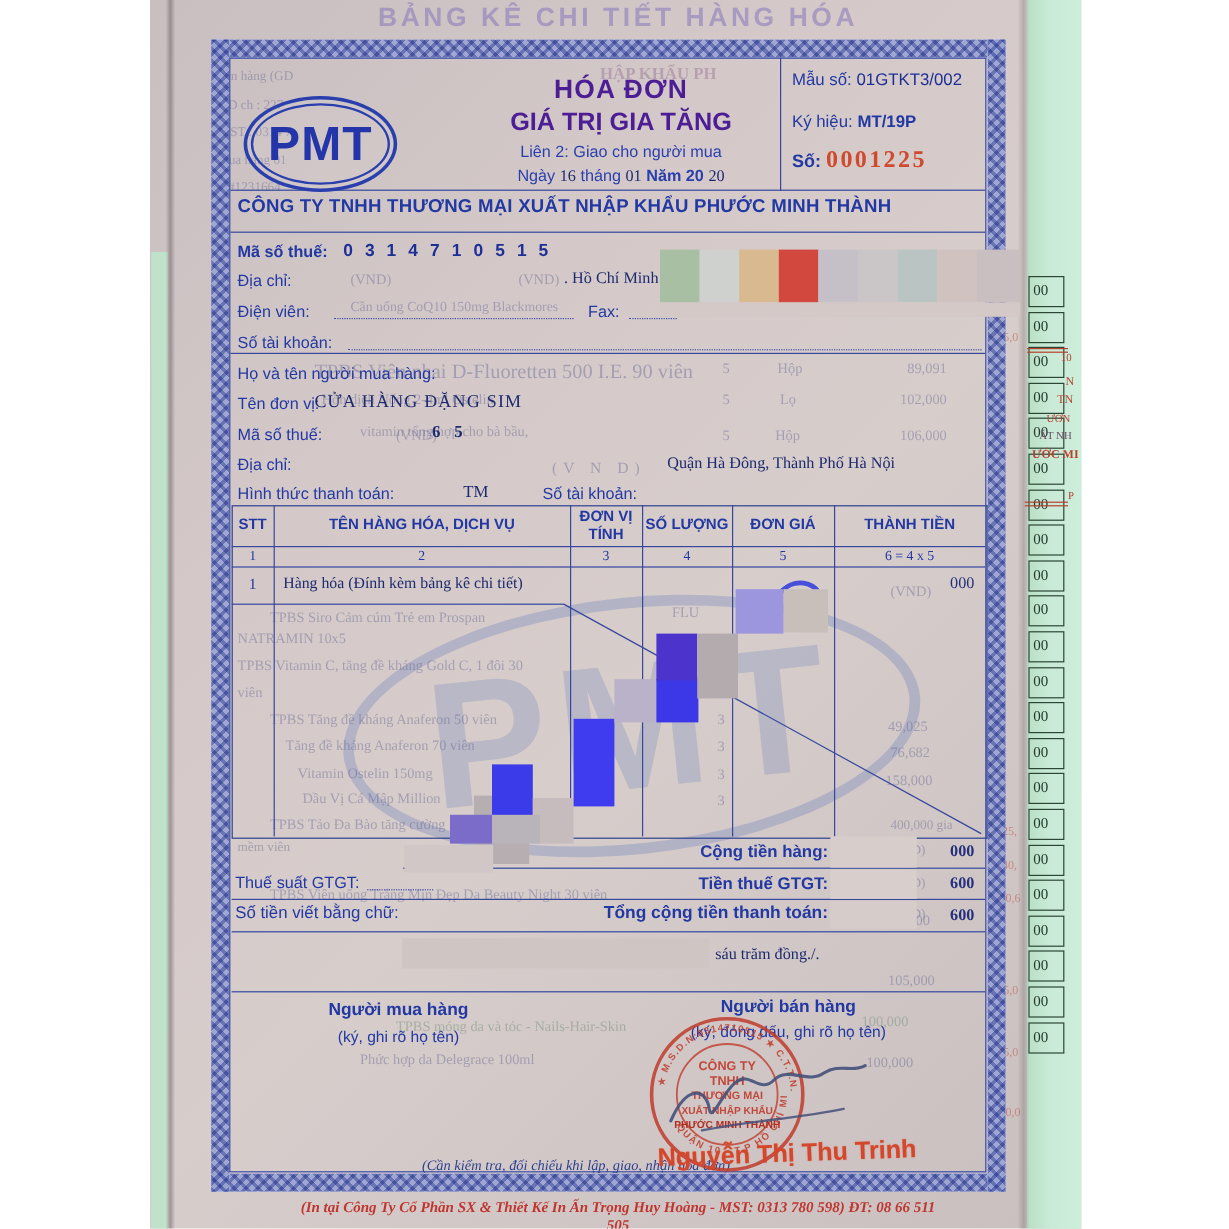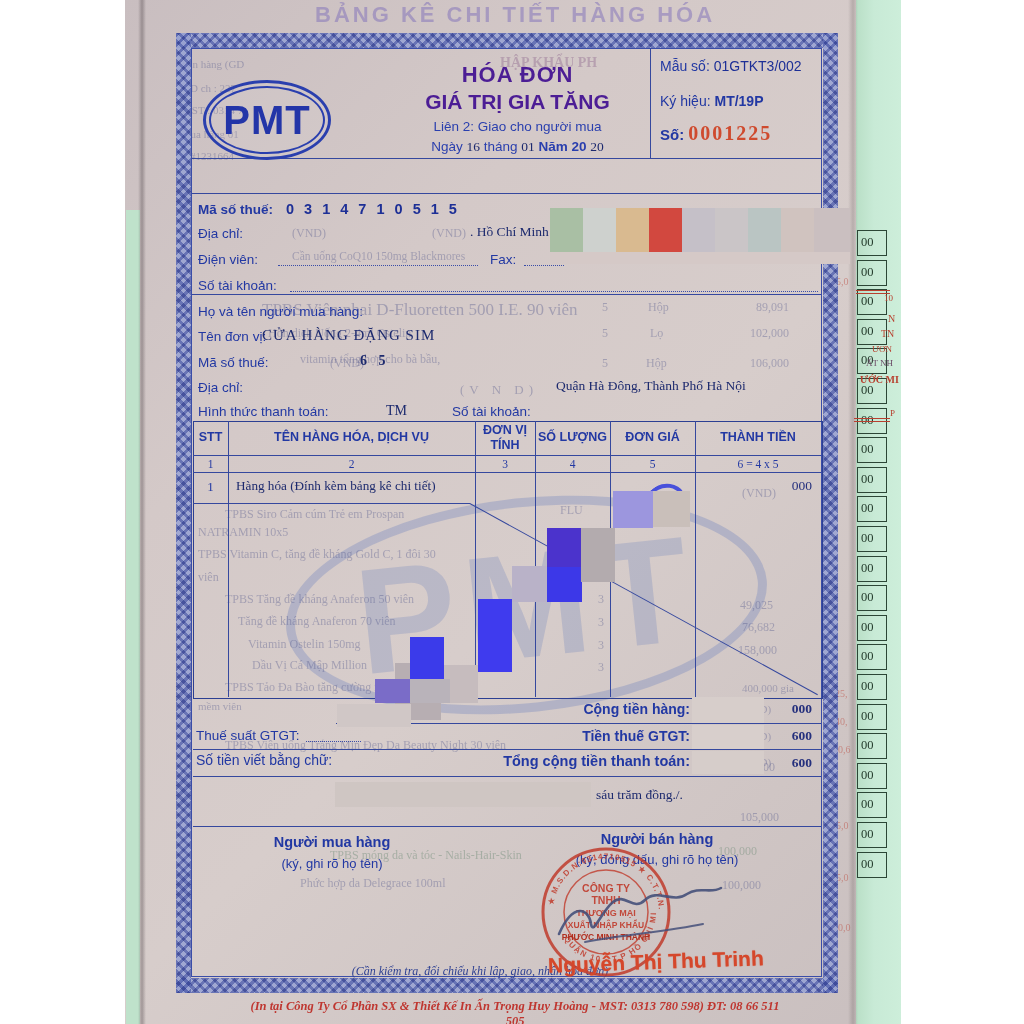--- a/index.html
+++ b/index.html
@@ -100,20 +100,21 @@
     <span>Ký hiệu:</span>
     <span class="b">MT/19P</span>
   </div>
   <div class="abs lbl" style="left:660px;top:122px;font-size:15px;">
     <span class="b">Số:</span>
     <span class="num-red">0001225</span>
   </div>
 
   <div class="abs rule" style="left:192px;top:158px;width:629px;"></div>
 
+  <div class="abs lbl b" style="left:198px;top:164px;font-size:15.5px;letter-spacing:0.2px;">CÔNG TY TNHH THƯƠNG MẠI XUẤT NHẬP KHẨU PHƯỚC MINH THÀNH</div>
   <div class="abs rule" style="left:192px;top:193px;width:629px;"></div>
 
   <div class="abs lbl b" style="left:198px;top:202px;">Mã số thuế:</div>
   <div class="abs lbl b" style="left:286px;top:201px;font-size:14.5px;letter-spacing:3px;color:#1d2f96;">0 3 1 4 7 1 0 5 1 5</div>
 
   <div class="abs lbl" style="left:198px;top:226px;">Địa chỉ:</div>
   <div class="abs serif" style="left:470px;top:224px;font-size:13.5px;z-index:4;">. Hồ Chí Minh</div>
 
   <div class="abs lbl" style="left:198px;top:252px;">Điện viên:</div>
   <div class="abs dots" style="left:278px;top:252px;width:200px;"></div>

